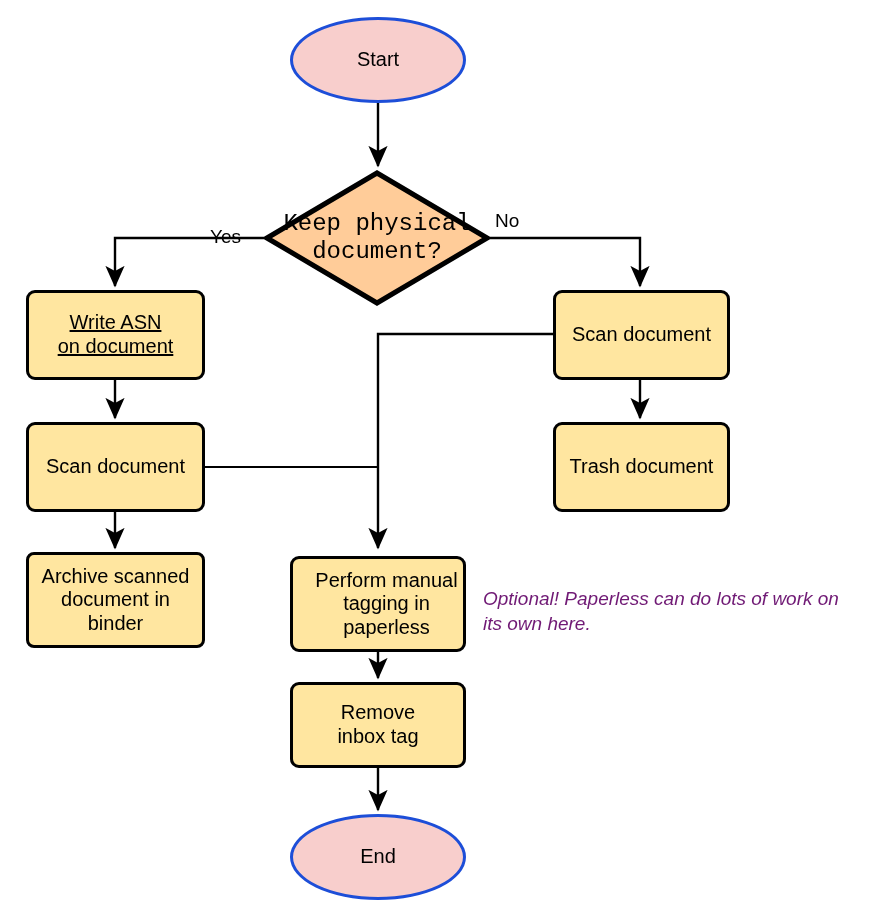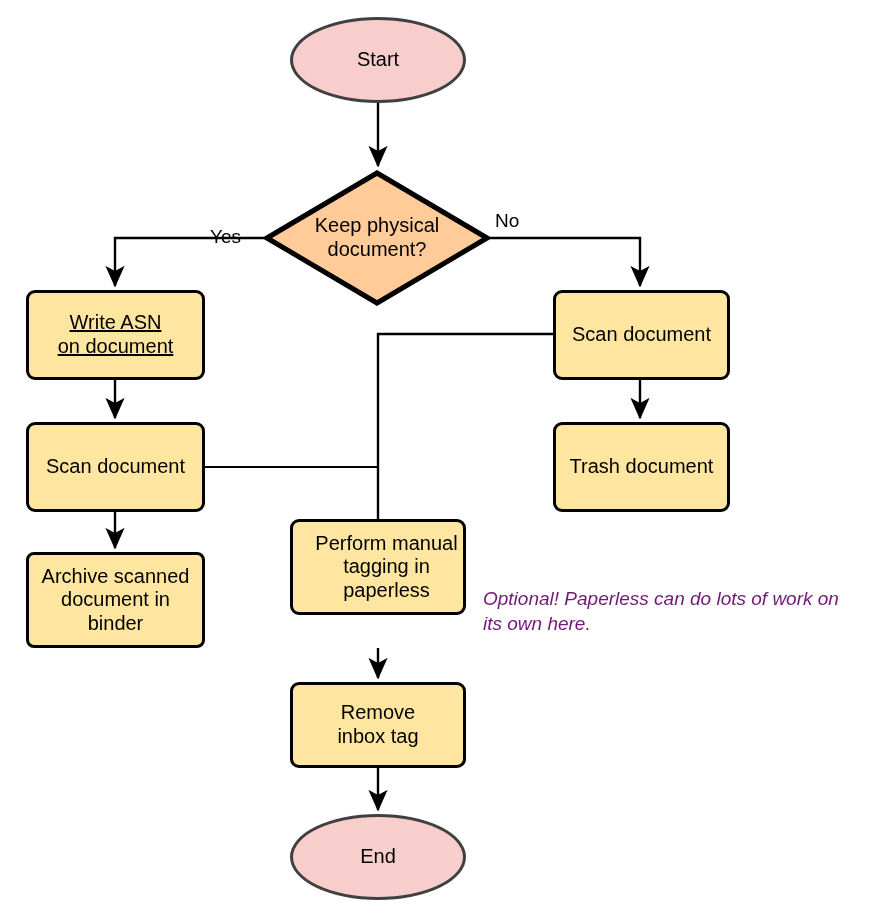--- a/index.html
+++ b/index.html
@@ -30,33 +30,34 @@
     box-sizing: border-box;
     display: flex;
     align-items: center;
     justify-content: center;
     text-align: center;
     color: #000000;
     line-height: 1.18;
     white-space: pre-line;
   }
   .node.terminator {
-    border: 3px solid #404040;
+    border: 3px solid #1d4ed8;
     border-radius: 50%;
     font-size: 20px;
   }
   .node.process {
     border: 3px solid #000000;
     border-radius: 9px;
     font-size: 20px;
   }
   .node.decision {
-    font-size: 20px;
+    font-size: 24px;
     border: none;
     background: transparent;
+    font-family: Liberation Mono, monospace;
   }
   .decision .diamond-shape {
     position: absolute;
     left: 0;
     top: 0;
     width: 100%;
     height: 100%;
   }
   .decision .diamond-label {
     position: relative;
@@ -139,21 +140,21 @@
   </div>
 
   <div class="node process" style="left:553px; top:290px; width:177px; height:90px; background:#FFE6A0; z-index:3;">
     <span>Scan document</span>
   </div>
 
   <div class="node process" style="left:553px; top:422px; width:177px; height:90px; background:#FFE6A0; z-index:3;">
     <span>Trash document</span>
   </div>
 
-  <div class="node process" style="left:290px; top:519px; width:176px; height:96px; background:#FFE6A0; z-index:3;padding-left:17px;">
+  <div class="node process" style="left:290px; top:556px; width:176px; height:96px; background:#FFE6A0; z-index:3;padding-left:17px;">
     <span>Perform manual
 tagging in
 paperless</span>
   </div>
 
   <div class="node process" style="left:290px; top:682px; width:176px; height:86px; background:#FFE6A0; z-index:3;">
     <span>Remove
 inbox tag</span>
   </div>
 

